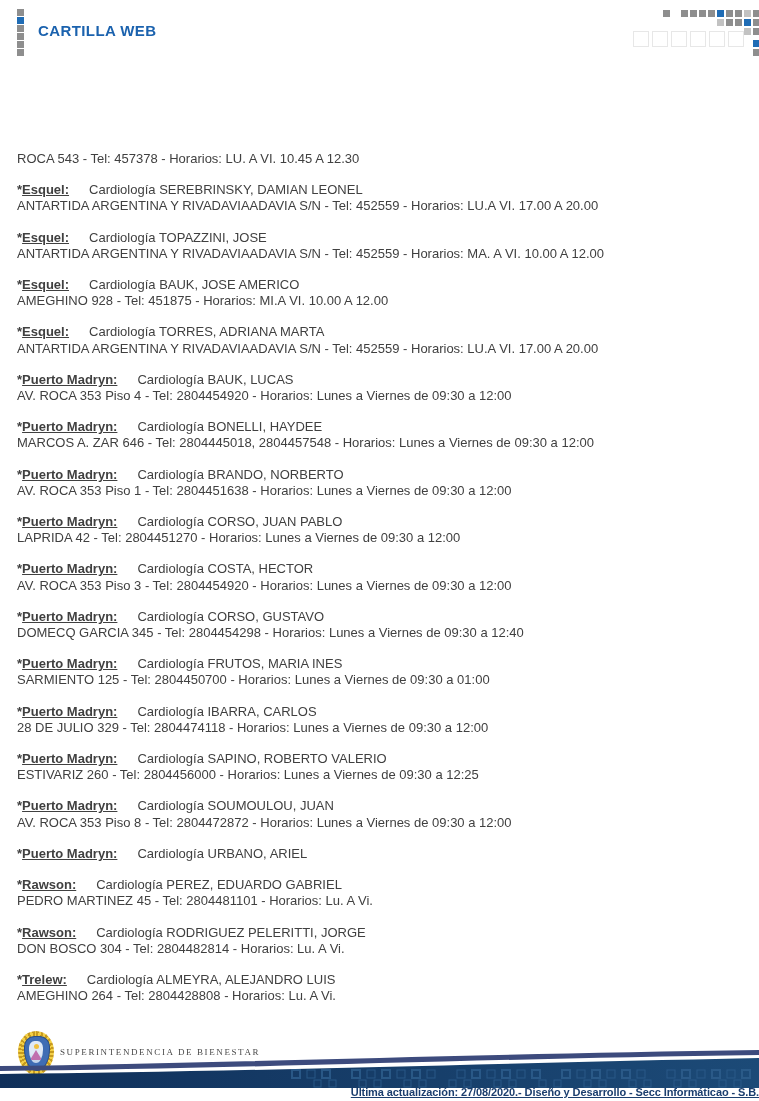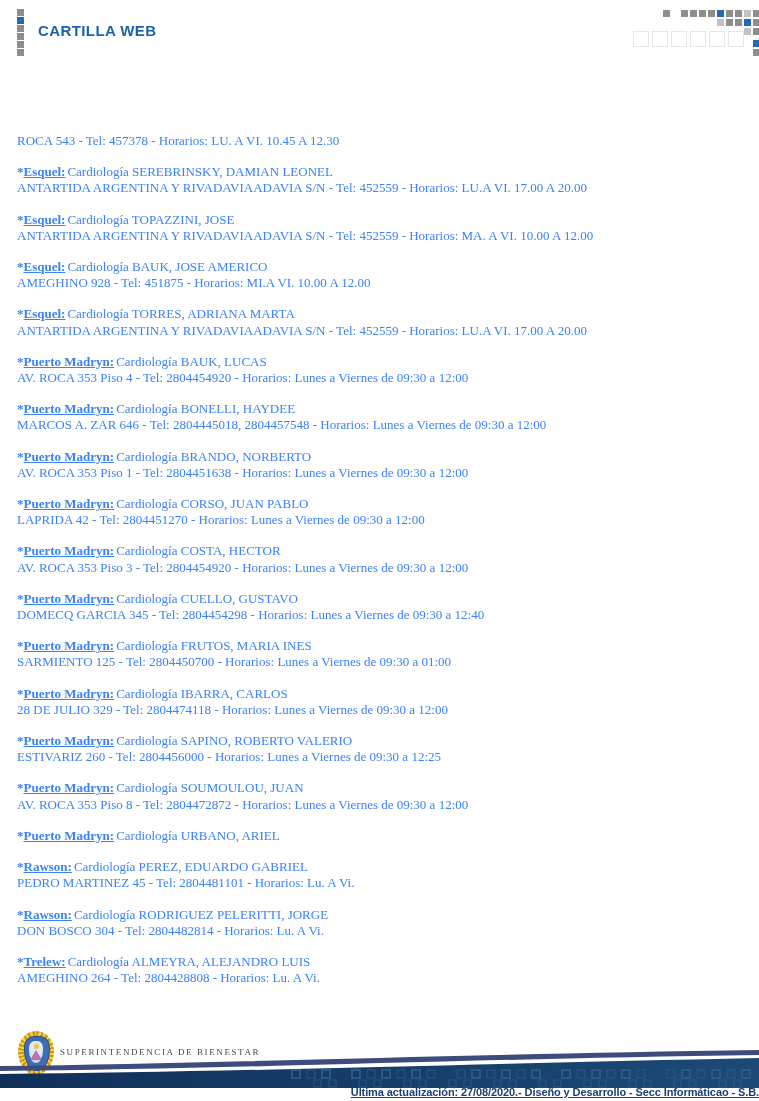--- a/index.html
+++ b/index.html
@@ -9,27 +9,27 @@
   
   .brand-title{position:absolute;left:38px;top:22px;font-size:15px;font-weight:bold;
                letter-spacing:.4px;color:#1b62ae;}
   .sq{position:absolute;width:7px;height:7px;}
   .sq.g{background:#8e8e8e;}
   .sq.l{background:#c2c2c2;}
   .sq.b{background:#1f6cb5;}
   .sq.o{width:14px;height:14px;background:#fff;border:1px solid #e7e7e7;}
 
   
-  .content{position:absolute;top:133px;left:17px;right:8px;
-           font-size:13px;line-height:16.2px;color:#3b82f6;font-family:Liberation Serif, serif;}
+  .content{position:absolute;top:151px;left:17px;right:8px;
+           font-size:13px;line-height:16.2px;color:#404040;}
   .content p{margin:0;}
   .entry{margin-top:15px;}
   .city{font-weight:bold;text-decoration:underline;}
   .star{font-weight:bold;}
-  .rest{margin-left:2px;}
+  .rest{margin-left:20px;}
 
   
   .crest{position:absolute;left:18px;top:1031px;width:36px;height:44px;}
   .crest-burst{position:absolute;inset:0;border-radius:50% 50% 50% 50%/46% 46% 54% 54%;
     background:repeating-conic-gradient(#c79a1e 0 7deg,#f3cf45 7deg 14deg);}
   .crest-shield{position:absolute;left:6px;top:5px;width:24px;height:33px;
     background:#3f6db4;border:1px solid #2a4e86;
     border-radius:40% 40% 50% 50%/30% 30% 62% 62%;}
   .crest-inner{position:absolute;left:4px;top:4px;width:14px;height:22px;
     background:linear-gradient(#dfe9f6 55%,#bcd0e8);
@@ -134,21 +134,21 @@
       <p class="l1"><span class="star">*</span><span class="city">Puerto Madryn:</span><span class="rest">Cardiología CORSO, JUAN PABLO</span></p>
       <p class="l2">LAPRIDA 42 - Tel: 2804451270 - Horarios: Lunes a Viernes de 09:30 a 12:00</p>
     </div>
 
     <div class="entry">
       <p class="l1"><span class="star">*</span><span class="city">Puerto Madryn:</span><span class="rest">Cardiología COSTA, HECTOR</span></p>
       <p class="l2">AV. ROCA 353 Piso 3 - Tel: 2804454920 - Horarios: Lunes a Viernes de 09:30 a 12:00</p>
     </div>
 
     <div class="entry">
-      <p class="l1"><span class="star">*</span><span class="city">Puerto Madryn:</span><span class="rest">Cardiología CUELLO, GUSTAVO</span></p>
+      <p class="l1"><span class="star">*</span><span class="city">Puerto Madryn:</span><span class="rest">Cardiología CORSO, GUSTAVO</span></p>
       <p class="l2">DOMECQ GARCIA 345 - Tel: 2804454298 - Horarios: Lunes a Viernes de 09:30 a 12:40</p>
     </div>
 
     <div class="entry">
       <p class="l1"><span class="star">*</span><span class="city">Puerto Madryn:</span><span class="rest">Cardiología FRUTOS, MARIA INES</span></p>
       <p class="l2">SARMIENTO 125 - Tel: 2804450700 - Horarios: Lunes a Viernes de 09:30 a 01:00</p>
     </div>
 
     <div class="entry">
       <p class="l1"><span class="star">*</span><span class="city">Puerto Madryn:</span><span class="rest">Cardiología IBARRA, CARLOS</span></p>

